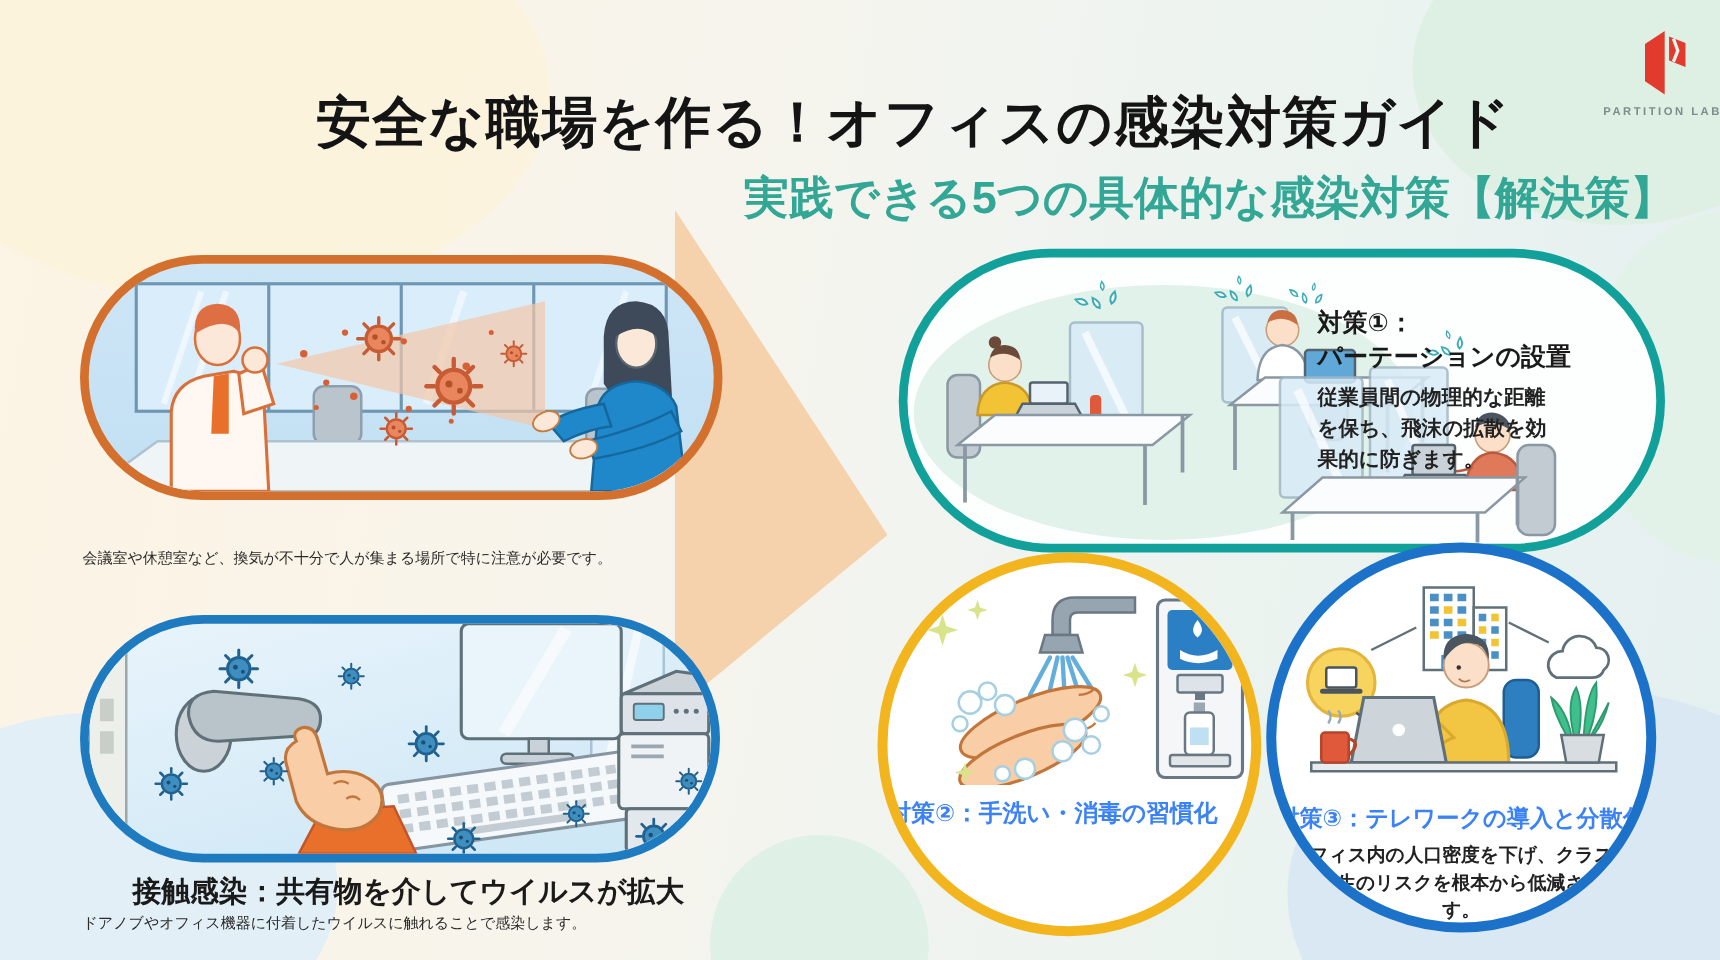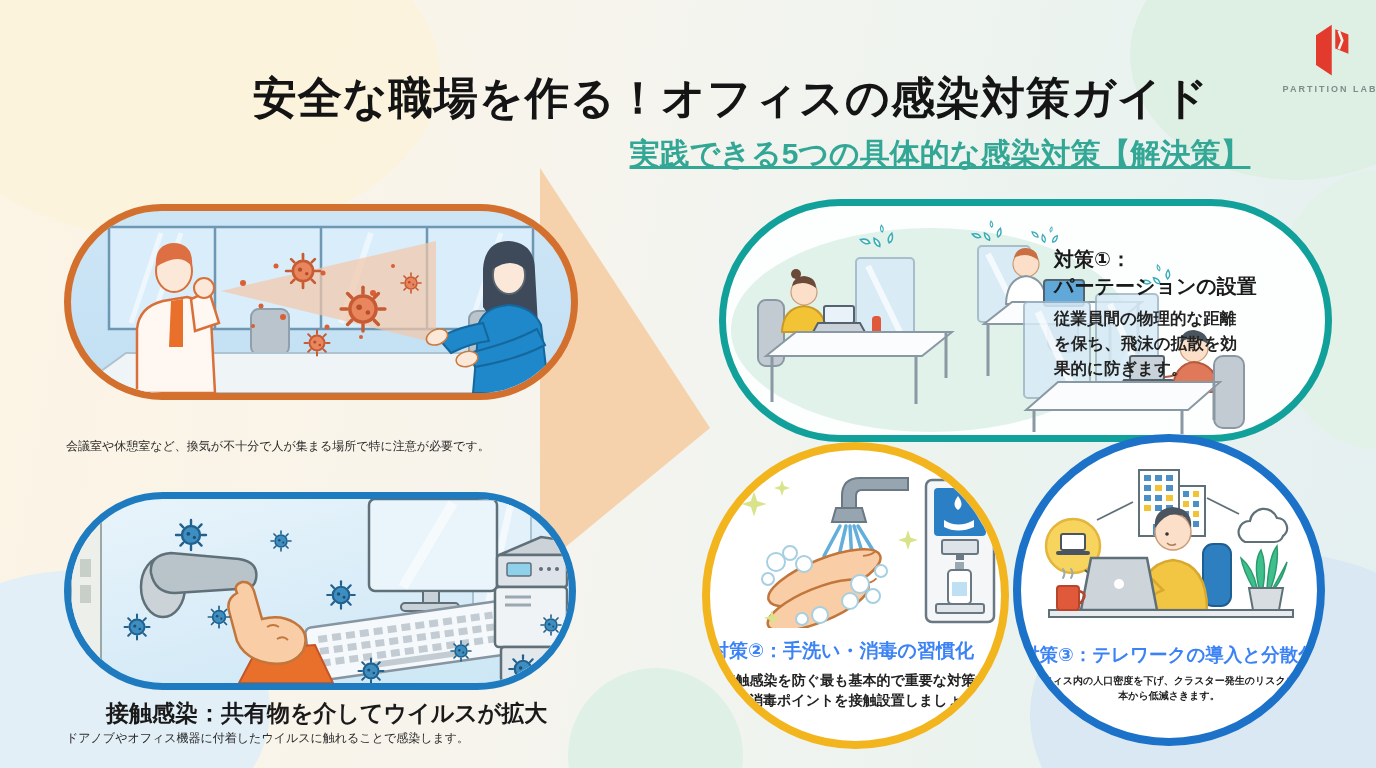--- a/index.html
+++ b/index.html
@@ -10,22 +10,22 @@
   .blob-cream{left:-80px;top:-90px;width:520px;height:330px;background:#FBF2DA;opacity:.85;}
   .blob-mint-tr{left:1130px;top:-70px;width:330px;height:250px;background:#DEEFE4;}
   .blob-mint-r{left:1270px;top:170px;width:220px;height:280px;background:#E3F2E9;}
   .blob-blue-br{left:1030px;top:550px;width:460px;height:330px;background:#D9E8F2;}
   .blob-blue-bl{left:-110px;top:570px;width:380px;height:280px;background:#E2EFF7;}
   .blob-mint-c{left:568px;top:668px;width:175px;height:175px;background:#DFF0E7;}
   .arrow-shape{position:absolute;left:540px;top:168px;width:170px;height:400px;background:#F5CBA0;opacity:.85;
     clip-path:polygon(0 0,100% 65%,0 100%);}
   .page-title{position:absolute;left:0;top:40px;width:1376px;text-align:center;
     font-size:44px;font-weight:800;color:#141414;letter-spacing:1px;white-space:nowrap;margin-left:43px;}
-  .page-subtitle{position:absolute;left:540px;top:134px;width:800px;text-align:center;
-    font-size:30px;font-weight:800;color:#33A795;white-space:nowrap;text-decoration:underline;}
+  .page-subtitle{position:absolute;left:540px;top:134px;width:800px;text-align:right;
+    font-size:36px;font-weight:800;color:#33A795;white-space:nowrap;}
   .logo{position:absolute;left:1280px;top:20px;width:100px;text-align:center;}
   .logo svg{display:block;margin:0 auto;}
   .logo-text{margin-top:2px;font-size:9px;font-weight:700;letter-spacing:2px;color:#7D8C8C;white-space:nowrap;}
   .panel{position:absolute;overflow:hidden;box-sizing:border-box;}
   .panel svg{position:absolute;left:0;top:0;}
   .panel-droplet{left:64px;top:204px;width:514px;height:196px;border:7px solid #D4702E;border-radius:98px;
     background:linear-gradient(180deg,#CDE6F6,#C2DFF3);}
   .panel-contact{left:64px;top:492px;width:512px;height:198px;border:7px solid #1F7BBF;border-radius:99px;
     background:linear-gradient(165deg,#E9F4FB,#CBE6F5);}
   .panel-partition{left:719px;top:199px;width:613px;height:243px;border:7px solid #12A19A;border-radius:122px;
@@ -38,21 +38,21 @@
   .cap-a-h{left:66px;top:406px;} .cap-a-b{left:66px;top:438px;}
   .cap-b-h{left:66px;top:698px;margin-left:40px;} .cap-b-b{left:66px;top:730px;}
   .sol1-text{position:absolute;left:1054px;top:246px;width:210px;}
   .sol1-label,.sol1-title{font-size:20px;font-weight:800;color:#1A1A1A;line-height:1.35;}
   .sol1-body{margin-top:6px;font-size:16.5px;font-weight:600;color:#222;line-height:1.5;width:198px;}
   .circle-title{position:absolute;left:0;width:100%;text-align:left;font-weight:800;color:#3b82f6;white-space:nowrap;}
   .circle-body{position:absolute;text-align:center;font-weight:600;color:#222;line-height:1.45;}
   .hw-title{top:188px;font-size:19px;}
   .hw-body{left:8px;top:220px;width:275px;font-size:14px;}
   .tw-title{top:200px;font-size:18.5px;}
-  .tw-body{left:8px;top:232px;width:280px;font-size:10px;}
+  .tw-body{left:8px;top:232px;width:280px;font-size:15px;}
 </style>
 </head>
 <body>
 
 <div class="canvas">
 
   <div class="blob blob-cream"></div>
   <div class="blob blob-mint-tr"></div>
   <div class="blob blob-mint-r"></div>
   <div class="blob blob-blue-br"></div>
@@ -352,21 +352,20 @@
         <path d="M234,44 Q248,53 264,44 L264,51 Q248,58 234,51 Z" fill="#FFFFFF"></path>
         <rect x="232" y="64" width="36" height="14" rx="2" fill="#DDE3E8" stroke="#6A7884" stroke-width="2"></rect>
         <rect x="246" y="78" width="8" height="6" fill="#6A7884"></rect>
         <rect x="245" y="86" width="9" height="8" fill="#9AA8B2"></rect>
         <rect x="238" y="94" width="23" height="34" rx="4" fill="#FFFFFF" stroke="#6A7884" stroke-width="2"></rect>
         <rect x="242" y="106" width="15" height="14" fill="#BFE0F2"></rect>
         <rect x="226" y="128" width="48" height="9" rx="2" fill="#E1E6EA" stroke="#6A7884" stroke-width="2"></rect>
       </g>
     </svg>
     <div class="circle-title hw-title">対策②：手洗い・消毒の習慣化</div>
-    <div class="circle-body hw-body">接触感染を防ぐ最も基本的で重要な対策です。消毒ポイントを接触設置しましょう。</div>
   </div>
 
   <div class="circle-panel circle-telework">
     <svg style="position:absolute;left:0;top:16px;" width="296" height="170" viewBox="0 0 296 170">
 
       <g>
         <rect x="118" y="12" width="40" height="66" fill="#FFFFFF" stroke="#5F7078" stroke-width="2"></rect>
         <rect x="158" y="28" width="26" height="50" fill="#FFFFFF" stroke="#5F7078" stroke-width="2"></rect>
         <g fill="#4A90C4">
           <rect x="123" y="17" width="7" height="6"></rect>

